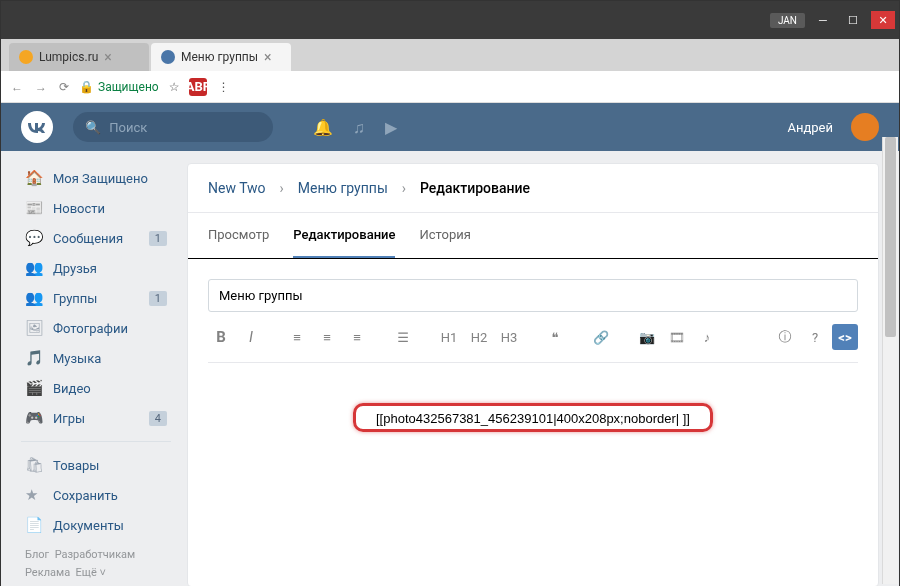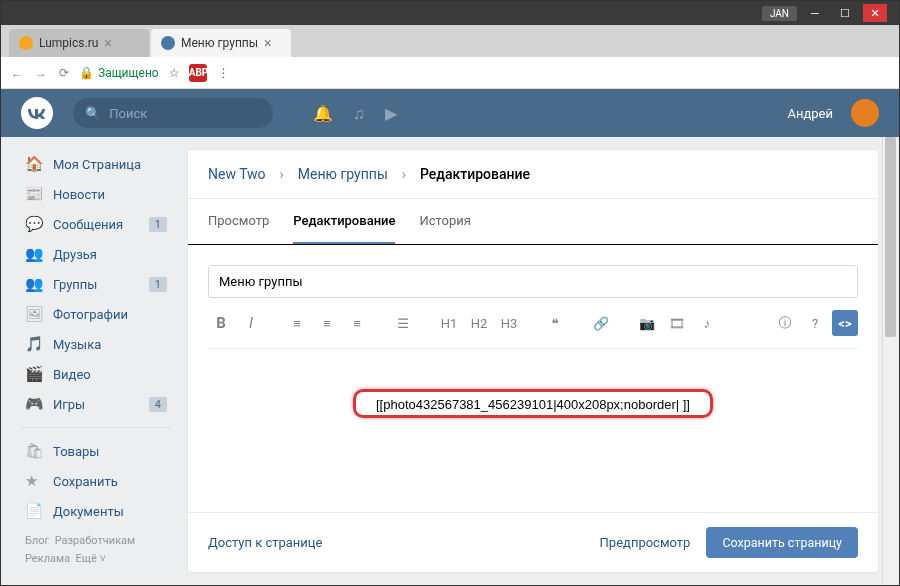--- a/index.html
+++ b/index.html
@@ -1,33 +1,33 @@
 <!DOCTYPE html>
 <html><head>
 <meta charset="utf-8">
 <style>
 *{box-sizing:border-box;margin:0;padding:0;font-family:-apple-system,BlinkMacSystemFont,"Segoe UI",Roboto,Arial,sans-serif}
 body{background:#1a1a1a;width:900px;height:586px;overflow:hidden;position:relative}
 .outer{position:absolute;inset:0;border:1px solid #333}
-.win-title{height:24px;background:#3a3a3a;display:flex;align-items:center;justify-content:flex-end;padding:0 12px;gap:6px}
+.win-title{height:38px;background:#3a3a3a;display:flex;align-items:center;justify-content:flex-end;padding:0 4px;gap:6px}
 .win-user{background:#5a5a5a;color:#fff;font-size:10px;padding:2px 8px;border-radius:2px}
 .win-btn{width:24px;height:18px;display:flex;align-items:center;justify-content:center;color:#fff;font-size:11px}
 .win-close{background:#d73838}
 .browser{background:#6d28d9;height:calc(100% - 24px);display:flex;flex-direction:column}
 .tabs{height:32px;background:#d4d4d4;display:flex;align-items:flex-end;padding-left:8px}
 .tab{height:28px;background:#f5f5f5;border-radius:4px 4px 0 0;display:flex;align-items:center;padding:0 10px;margin-right:2px;font-size:12px;color:#333;gap:6px;min-width:140px}
 .tab.inactive{background:#c0c0c0}
 .tab-fav{width:14px;height:14px;border-radius:50%;background:#f5a623}
 .tab-close{color:#888;font-size:14px}
 .addr{height:32px;background:#fff;border-bottom:1px solid #ddd;display:flex;align-items:center;padding:0 10px;gap:10px;font-size:12px;color:#555}
 .nav-arrows{display:flex;gap:12px;color:#888}
 .lock{color:#0b8043;display:flex;align-items:center;gap:4px}
 .url{flex:1;color:#555}
 .url .g{color:#0b8043}
-.ext{width:18px;height:18px;background:#c62828;color:#fff;font-size:10px;border-radius:3px;display:flex;align-items:center;justify-content:center;font-weight:bold}
+.ext{width:18px;height:18px;background:#c62828;color:#fff;font-size:13px;border-radius:3px;display:flex;align-items:center;justify-content:center;font-weight:bold}
 .vk-header{height:48px;background:#4a6a8a;display:flex;align-items:center;padding:0 20px;gap:20px}
 .vk-logo{width:32px;height:32px;background:#fff;color:#4a6a8a;font-weight:bold;font-size:18px;border-radius:50%;display:flex;align-items:center;justify-content:center}
 .search{flex:0 0 200px;height:30px;background:#3d5a78;border-radius:15px;display:flex;align-items:center;padding:0 12px;color:#8fa5ba;gap:8px;font-size:13px}
 .hdr-icons{display:flex;gap:20px;color:#8fa5ba;margin-left:20px}
 .hdr-user{margin-left:auto;display:flex;align-items:center;gap:18px;color:#fff;font-size:13px}
 .avatar{width:28px;height:28px;border-radius:50%;background:#e67e22}
 .content{flex:1;background:#edeef0;display:flex;gap:16px;padding:12px 20px;overflow:hidden}
 .sidebar{width:150px;font-size:13px}
 .side-item{display:flex;align-items:center;padding:6px 4px;color:#2a5885;gap:10px}
 .side-item .si{width:18px;color:#99a2ad;font-size:15px}
@@ -114,21 +114,21 @@
   <div class="hdr-user">
     <span>Андрей</span>
     <span class="avatar"></span>
   </div>
 </div>
 
 <div class="content">
   <div class="sidebar">
     <div class="side-item">
             <span class="si">🏠</span>
-            <span>Моя Страница</span>
+            <span>Моя Защищено</span>
           </div>
     <div class="side-item">
             <span class="si">📰</span>
             <span>Новости</span>
           </div>
     <div class="side-item">
             <span class="si">💬</span>
             <span>Сообщения</span>
             <span class="badge">1</span>
           </div>
@@ -218,24 +218,19 @@
           <span class="tbtn">?</span>
           <span class="tbtn code-btn">&lt;&gt;</span>
         </div>
       </div>
       <div class="editor-area">
         <div class="hl-box">
           <span class="hl-text">[[photo432567381_456239101|400x208px;noborder| ]]</span>
         </div>
       </div>
     </div>
-    <div class="footer">
-      <span class="f-link">Доступ к странице</span>
-      <span class="f-prev">Предпросмотр</span>
-      <button class="save-btn">Сохранить страницу</button>
-    </div>
   </div>
 </div>
 </div>
 <div class="scrollbar">
       <div class="scroll-thumb"></div>
     </div>
 </div>
 
 </body></html>

